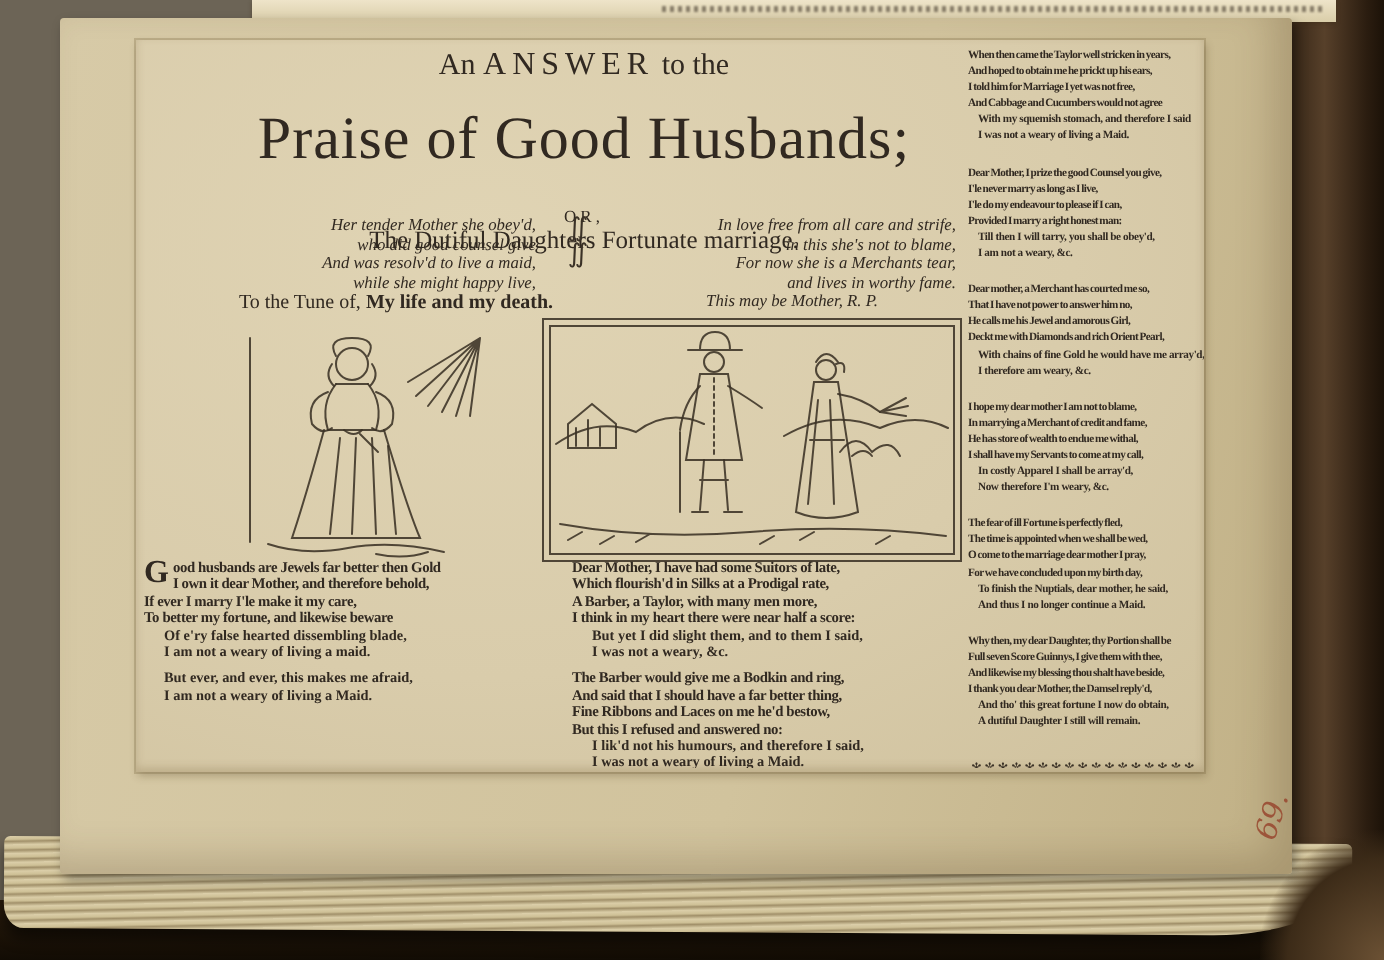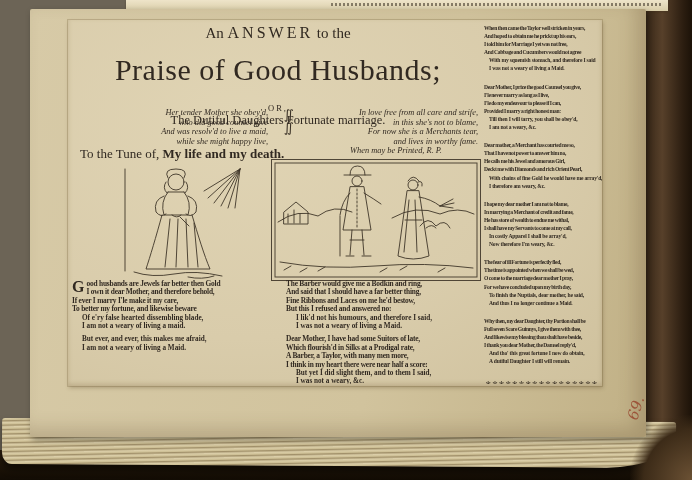--- a/index.html
+++ b/index.html
@@ -34,36 +34,36 @@
     box-shadow:inset -10px -8px 18px rgba(80,60,30,.22),2px 3px 6px rgba(0,0,0,.35);}
   .handwritten-num{position:absolute;left:594px;top:390px;transform:rotate(-72deg);
     font:italic 15px "DejaVu Serif",serif;color:#9a4c33;opacity:.9;}
 
   
   .sheet{position:absolute;left:38px;top:11px;width:534px;height:366px;
     background:radial-gradient(ellipse at 32% 28%,#e0d4b4,#d9ccab 58%,#cfc19d);
     box-shadow:0 0 0 1px rgba(120,100,60,.28),1px 2px 4px rgba(90,70,40,.32),inset 0 -2px 4px rgba(120,95,55,.25);}
 
   
-  .title-block{position:absolute;left:0;top:4px;width:420px;text-align:center;line-height:1.1;}
+  .title-block{position:absolute;left:14px;top:4px;width:420px;text-align:center;line-height:1.1;}
   .t1{font-size:15px;}
   .t1 .caps{letter-spacing:3px;font-size:16px;}
   .t2{font-size:30px;letter-spacing:.5px;margin-top:11px;}
   .t-or{font-size:8.5px;letter-spacing:2px;margin-top:18px;}
   .t-sub{font-size:12.5px;margin-top:1px;}
 
   
   .header-verses{position:absolute;left:12px;top:88px;width:404px;display:flex;align-items:flex-start;}
   .quatrain{font:italic 8.4px/9.6px "Liberation Serif",serif;text-align:right;white-space:pre-line;}
   .q-left{width:188px;}
   .q-right{width:168px;}
   .brace{width:42px;text-align:center;font-family:"DejaVu Sans",sans-serif;font-size:13px;
     line-height:13px;white-space:pre-line;color:#3a3126;}
   .tune-row{position:absolute;left:12px;top:126px;width:404px;display:flex;}
-  .tune{width:236px;font-size:13px;}
+  .tune{width:236px;text-align:center;font-size:10px;}
   .tune .tune-title{font-weight:bold;}
   .license{width:160px;text-align:center;font-style:italic;font-size:8.4px;}
 
   
   .woodcut{position:absolute;}
   .wc-left{left:50px;top:145px;}
   .wc-right{left:202px;top:138px;}
   .woodcut svg{display:block;}
   .woodcut path,.woodcut circle,.woodcut rect,.woodcut line{stroke:#3b3226;fill:none;
     stroke-width:1;stroke-linecap:round;opacity:.88;}
@@ -121,21 +121,21 @@
         <div class="brace">∬
 ∬</div>
         <div class="quatrain q-right">In love free from all care and strife,
 in this she's not to blame,
 For now she is a Merchants tear,
 and lives in worthy fame.</div>
       </div>
 
       <div class="tune-row">
         <div class="tune"><span>To the Tune of, </span><span class="tune-title">My life and my death.</span></div>
-        <div class="license">When may be Printed, R. P.</div>
+        <div class="license">This may be Mother, R. P.</div>
       </div>
 
       <div class="woodcut wc-left">
         <svg width="128" height="116" viewBox="0 0 128 116">
           <path d="M7 4 V106"></path>
           <path d="M122 4 L86 26 M122 4 L90 33 M122 4 L96 38 M122 4 L103 41 M122 4 L110 43 M122 4 L117 43"></path>
           <circle cx="58" cy="17" r="8"></circle>
           <path d="M50 13 q-5 -9 8 -9 q13 0 8 9"></path>
           <path d="M48 17 q-4 6 1 11 M68 17 q4 6 -1 11"></path>
           <path d="M50 27 h16"></path>
@@ -183,35 +183,35 @@
 I am not a weary of living a maid.</div>
         </div>
         <div class="stanza">
           <div class="roman">But ever, and ever, this makes me afraid,
 I am not a weary of living a Maid.</div>
         </div>
       </div>
 
       <div class="col col-middle">
         <div class="stanza">
+          <div class="black">Dear Mother, I have had some Suitors of late,
+Which flourish'd in Silks at a Prodigal rate,
+A Barber, a Taylor, with many men more,
+I think in my heart there were near half a score:</div>
+          <div class="roman">But yet I did slight them, and to them I said,
+I was not a weary, &amp;c.</div>
+        </div>
+        <div class="stanza">
           <div class="black">The Barber would give me a Bodkin and ring,
 And said that I should have a far better thing,
 Fine Ribbons and Laces on me he'd bestow,
 But this I refused and answered no:</div>
           <div class="roman">I lik'd not his humours, and therefore I said,
 I was not a weary of living a Maid.</div>
         </div>
-        <div class="stanza">
-          <div class="black">Dear Mother, I have had some Suitors of late,
-Which flourish'd in Silks at a Prodigal rate,
-A Barber, a Taylor, with many men more,
-I think in my heart there were near half a score:</div>
-          <div class="roman">But yet I did slight them, and to them I said,
-I was not a weary, &amp;c.</div>
-        </div>
       </div>
 
       <div class="col col-right">
         <div class="stanza">
           <div class="black">When then came the Taylor well stricken in years,
 And hoped to obtain me he prickt up his ears,
 I told him for Marriage I yet was not free,
 And Cabbage and Cucumbers would not agree</div>
           <div class="roman">With my squemish stomach, and therefore I said
 I was not a weary of living a Maid.</div>

